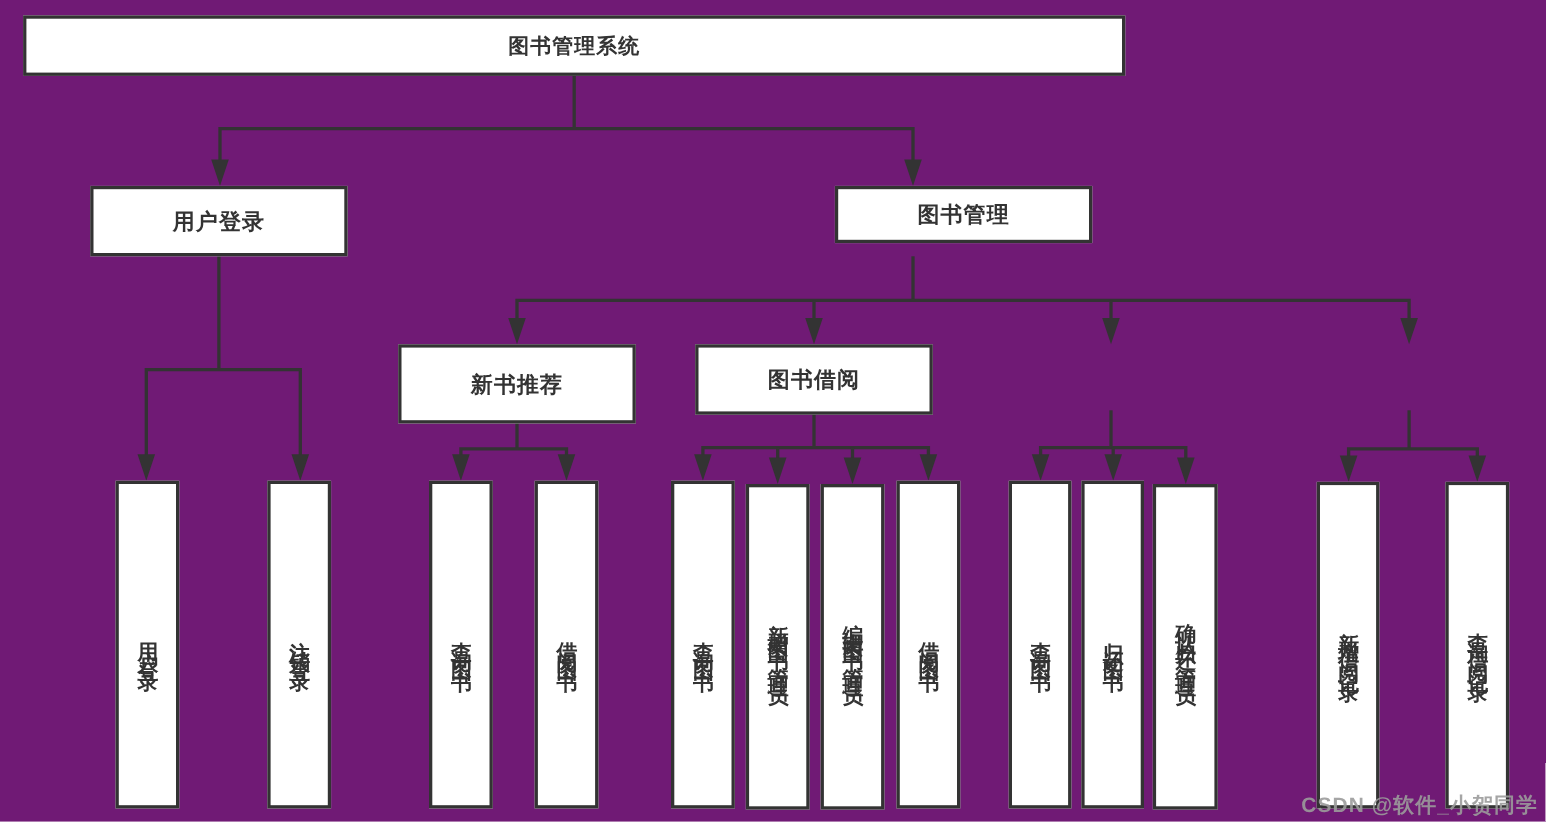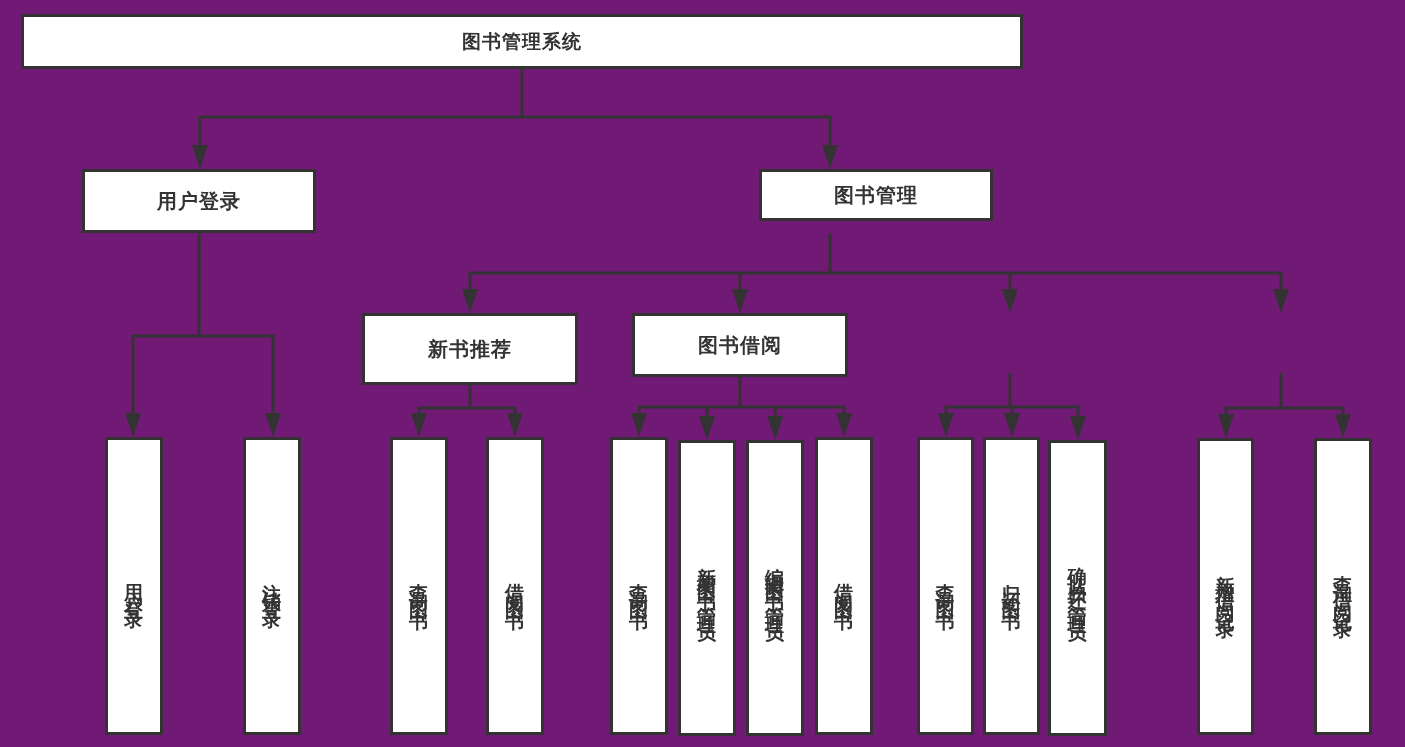--- a/index.html
+++ b/index.html
@@ -127,14 +127,15 @@
   <div class="node v long" style="left:746px; top:440px; width:58px; height:296px;">编辑图书（管理员）</div>
   <div class="node v" style="left:815px; top:437px; width:58px; height:298px;">借阅图书</div>
 
   <div class="node v" style="left:917px; top:437px; width:57px; height:298px;">查询图书</div>
   <div class="node v" style="left:983px; top:437px; width:57px; height:298px;">归还图书</div>
   <div class="node v long" style="left:1048px; top:440px; width:59px; height:296px;">确认归还（管理员）</div>
 
   <div class="node v" style="left:1197px; top:438px; width:57px; height:297px;">新增借阅记录</div>
   <div class="node v" style="left:1314px; top:438px; width:58px; height:297px;">查询借阅记录</div>
 
+  <div id="watermark">CSDN @软件_小贺同学</div>
 
 </div>
 
 </body></html>

